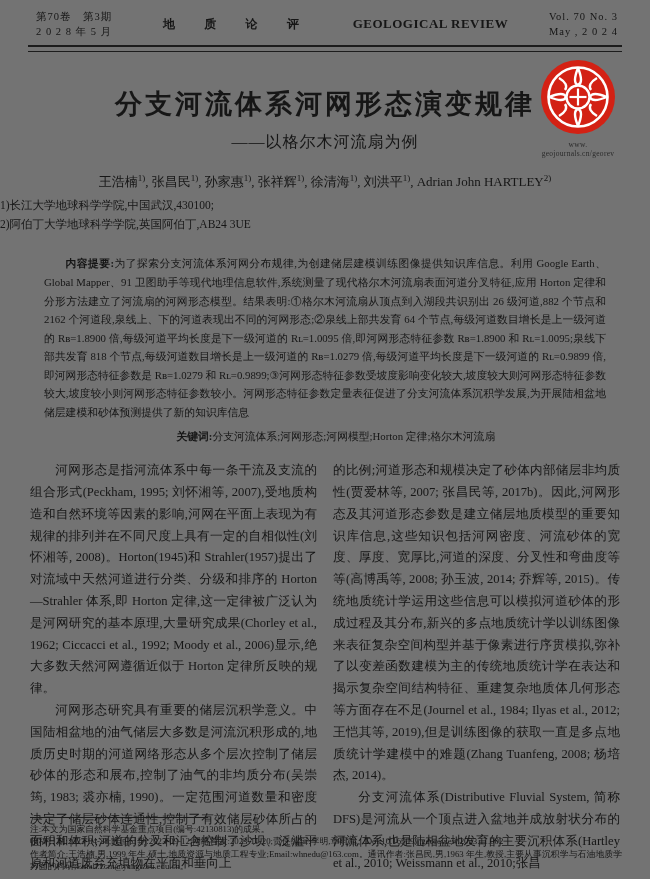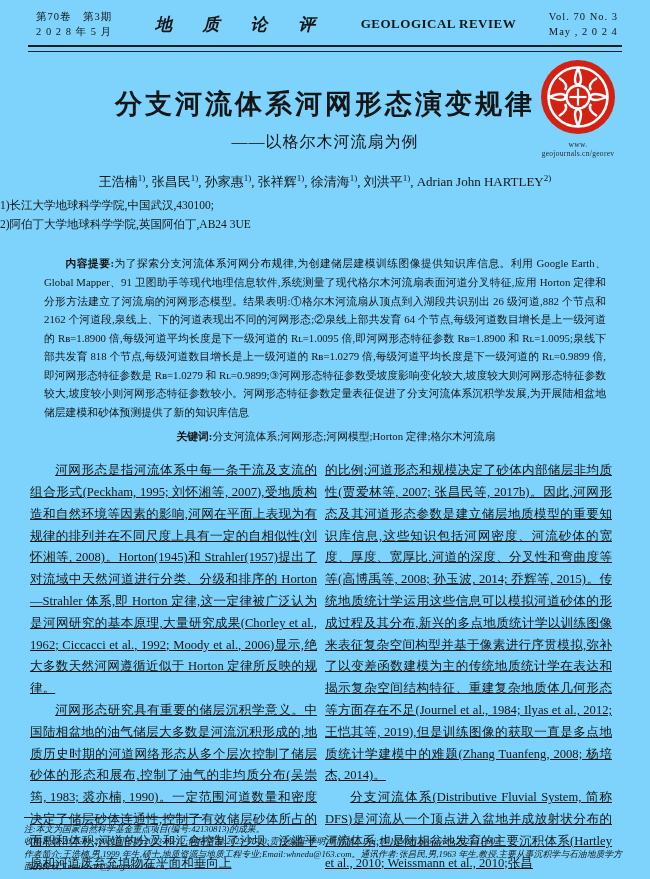--- a/index.html
+++ b/index.html
@@ -1,32 +1,31 @@
 <!DOCTYPE html>
 <html><head>
 <meta charset="utf-8">
 <style>
   html,body { margin:0; padding:0; background:#ffffff; }
   .page {
     position:relative; width:650px; height:879px; margin:0 auto;
-    background:#7dd3fc; color:#161616; overflow:hidden;
+    background:#737373; color:#161616; overflow:hidden;
     font-family:"Liberation Serif","DejaVu Serif",serif;
   }
   
   .header {
     display:flex; justify-content:space-between; align-items:center;
     padding:9px 32px 0 36px;
   }
   .hdr-small { font-size:10.5px; line-height:15px; letter-spacing:1px; white-space:nowrap; }
   .hdr-right { text-align:left; }
   .journal-cn {
-    font-size:17px; font-weight:bold; letter-spacing:13px;
+    font-size:12px; font-weight:bold; letter-spacing:13px;
     font-family:"Liberation Sans","DejaVu Sans",sans-serif; white-space:nowrap;
     padding-left:10px;
-    font-style:italic;
   }
   .journal-en { font-size:13px; font-weight:bold; letter-spacing:0.5px; white-space:nowrap; }
   .double-rule {
     margin:6px 28px 0 28px; height:4px;
     border-top:2.5px solid #1c1c1c; border-bottom:1.5px solid #1c1c1c;
   }
   
   .title-main {
     margin-top:34px; text-align:center;
     font-family:"Liberation Sans","DejaVu Sans",sans-serif;
@@ -43,26 +42,26 @@
   
   .abstract {
     margin:20px 44px 0 44px; font-size:10.8px; line-height:18.6px;
     text-align:justify; text-indent:2em;
   }
   .abstract-label, .kw-label { font-weight:bold; font-family:Liberation Serif, serif; }
   .keywords {
     margin:5px 44px 0 44px; font-size:10.8px; line-height:18.6px; text-indent:2em;text-align:center;
   }
   
-  .body-cols { display:flex; gap:8px; margin:15px 30px 0 30px;text-decoration:underline; }
+  .body-cols { display:flex; gap:16px; margin:15px 30px 0 30px; }
   .col { width:287px; font-size:12.6px; line-height:21.8px; text-align:justify; }
   .col p { margin:0; text-indent:2em; }
   .col p.cont { text-indent:0; }
   
-  .footnote { position:absolute; left:24px; right:28px; bottom:6px;font-style:italic; }
+  .footnote { position:absolute; left:30px; right:28px; bottom:6px; }
   .fn-rule { width:178px; border-top:1.2px solid #1c1c1c; margin-bottom:5px; }
   .fn-line { font-size:8.8px; line-height:12.6px; text-align:justify; }
 </style>
 </head>
 <body>
 
 <div class="page">
 
   <div class="header">
     <div class="hdr-small">

